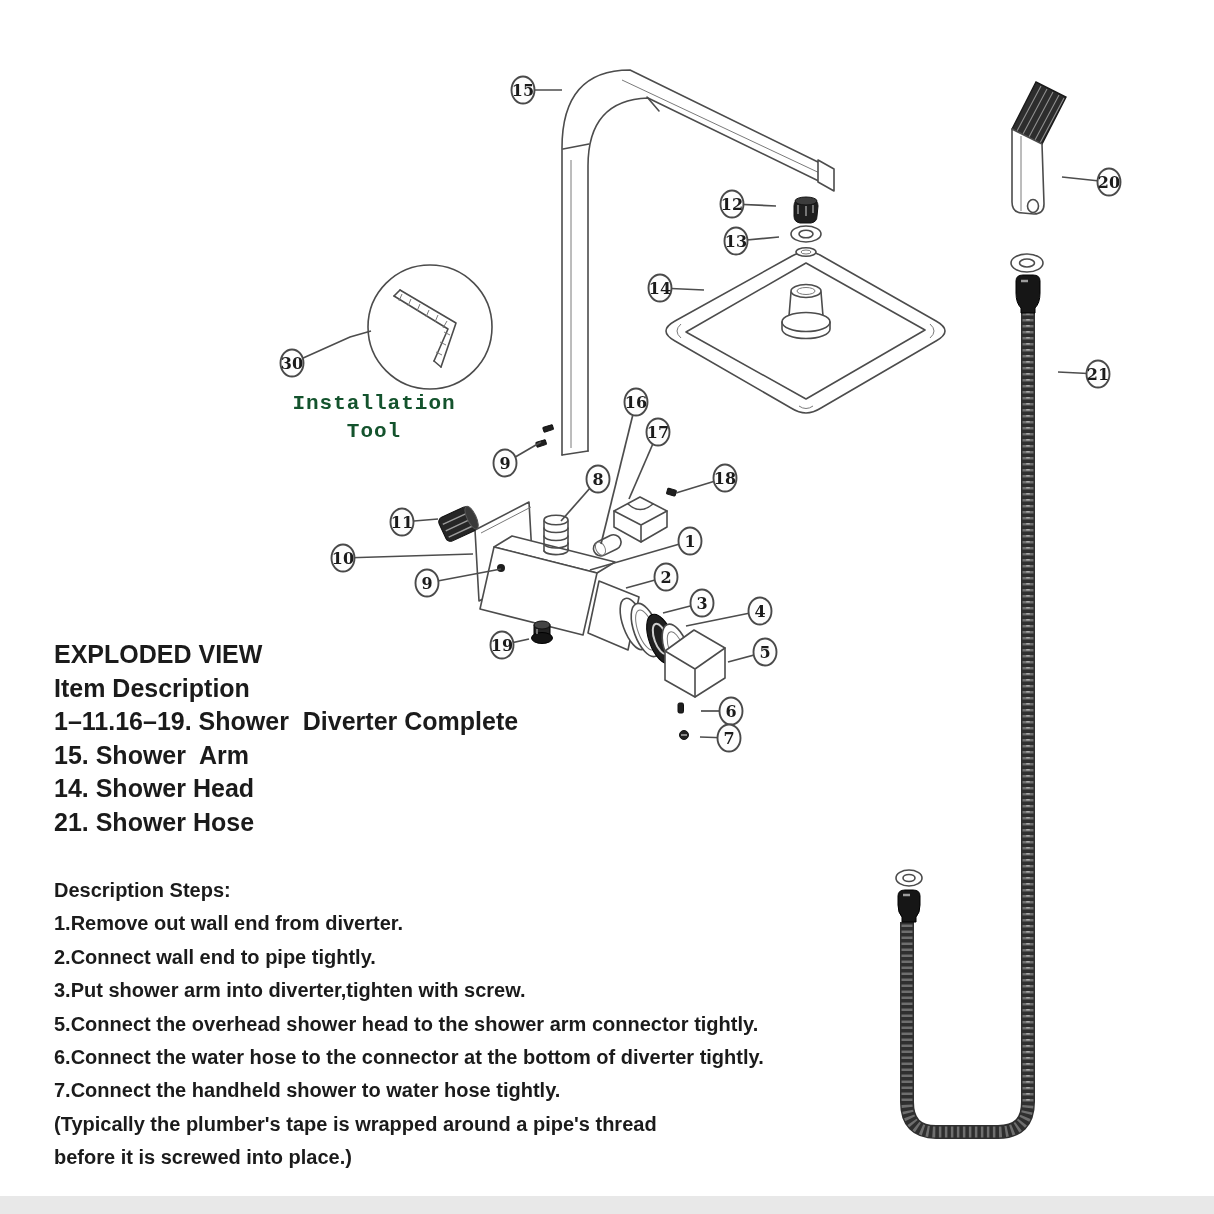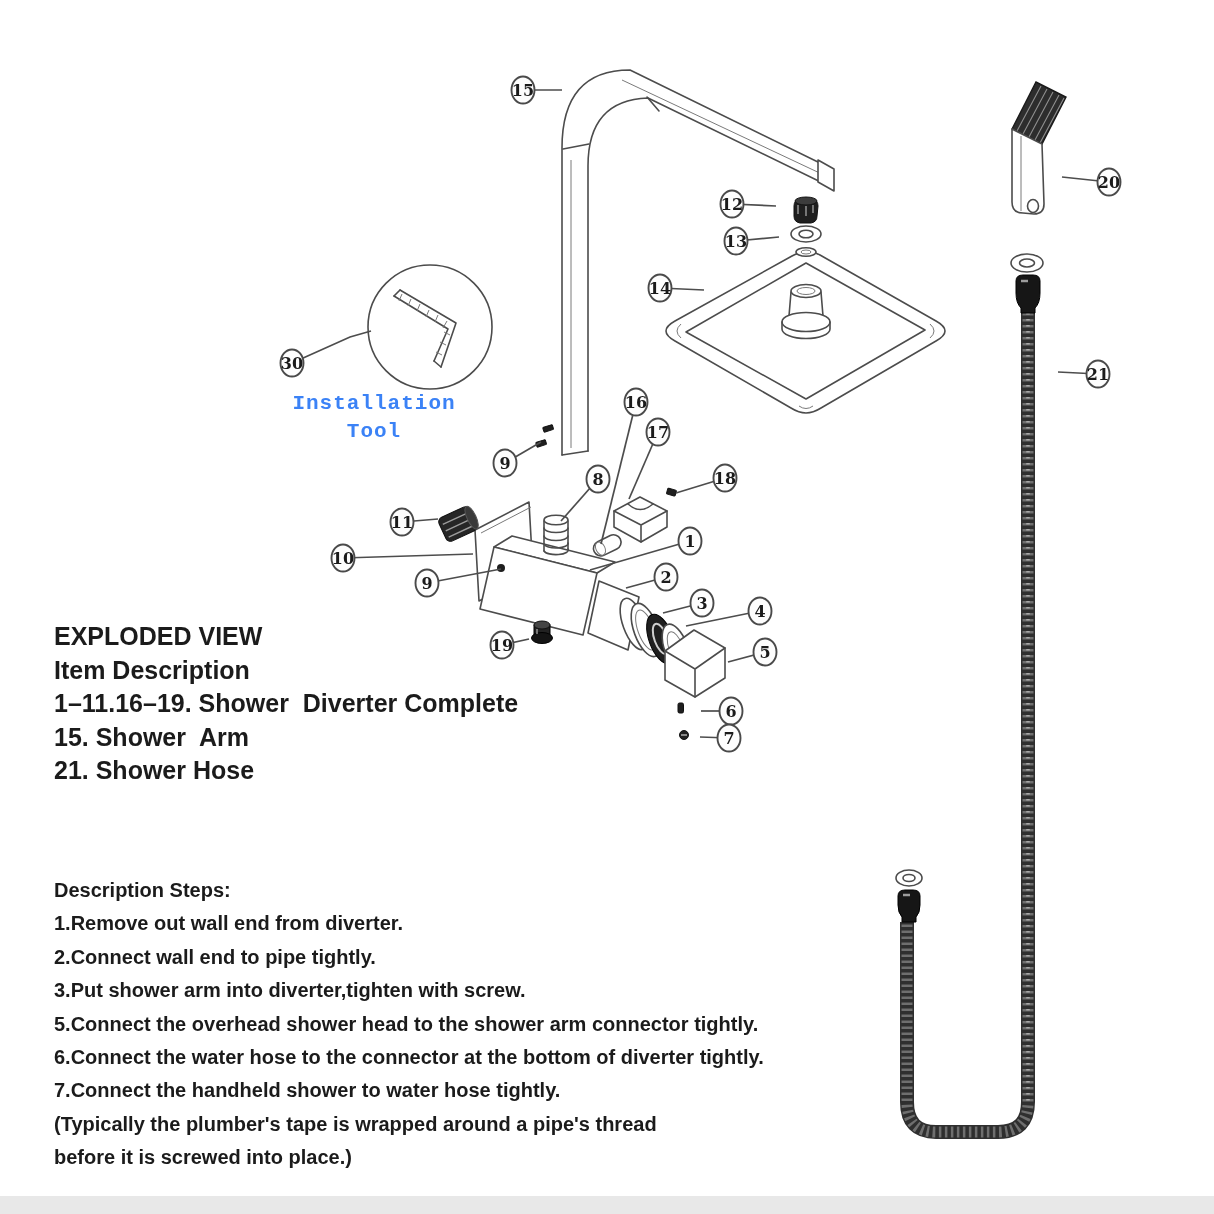--- a/index.html
+++ b/index.html
@@ -3,28 +3,28 @@
 <meta charset="utf-8">
 <style>
   html,body{margin:0;padding:0;background:#e8e8e8;}
   .screen{
     position:relative;width:1214px;height:1196px;background:#ffffff;
     overflow:hidden;font-family:"Liberation Sans",sans-serif;color:#1b1b1b;
   }
   .abs{position:absolute;}
   svg{position:absolute;left:0;top:0;}
   
-  #headline{left:54px;top:620px;font-weight:bold;font-size:25px;line-height:33.6px;}
+  #headline{left:54px;top:638px;font-weight:bold;font-size:25px;line-height:33.6px;}
   #headline .line{white-space:pre-wrap;}
   #steps{left:54px;top:874px;font-weight:bold;font-size:20px;line-height:33.4px;}
   #steps .line{white-space:pre-wrap;}
   #tool-label{
     left:284px;top:390px;width:180px;text-align:center;
     font-family:"Liberation Mono",monospace;font-weight:bold;font-size:21px;line-height:28px;
-    color:#3b82f6;letter-spacing:1px;
+    color:#14532d;letter-spacing:1px;
   }
   
   .ln{stroke:#4c4c4c;stroke-width:1.6;fill:none;stroke-linecap:round;stroke-linejoin:round;}
   .lnw{stroke:#4c4c4c;stroke-width:1.6;fill:#ffffff;stroke-linejoin:round;}
   .thin{stroke:#7a7a7a;stroke-width:1;fill:none;}
   .dark{fill:#1f1f1f;stroke:#111;stroke-width:1;}
   .hl{stroke:#9c9c9c;stroke-width:1.4;fill:none;}
   .leader{stroke:#4d4d4d;stroke-width:1.7;fill:none;}
   .callout-circle{fill:#fdfdfd;stroke:#4a4a4a;stroke-width:1.9;}
   .callout-num{font-family:"DejaVu Serif",serif;font-weight:bold;font-size:16px;fill:#1b1b1b;text-anchor:middle;}
@@ -259,20 +259,21 @@
   <div class="abs" id="tool-label">
     <div>Installation</div>
     <div>Tool</div>
   </div>
 
   <div class="abs" id="headline">
     <div class="line">EXPLODED VIEW</div>
     <div class="line">Item Description</div>
     <div class="line">1–11.16–19. Shower  Diverter Complete</div>
     <div class="line">15. Shower  Arm</div>
+    <div class="line">14. Shower Head</div>
     <div class="line">21. Shower Hose</div>
   </div>
 
   <div class="abs" id="steps">
     <div class="line">Description Steps:</div>
     <div class="line">1.Remove out wall end from diverter.</div>
     <div class="line">2.Connect wall end to pipe tightly.</div>
     <div class="line">3.Put shower arm into diverter,tighten with screw.</div>
     <div class="line">5.Connect the overhead shower head to the shower arm connector tightly.</div>
     <div class="line">6.Connect the water hose to the connector at the bottom of diverter tightly.</div>

